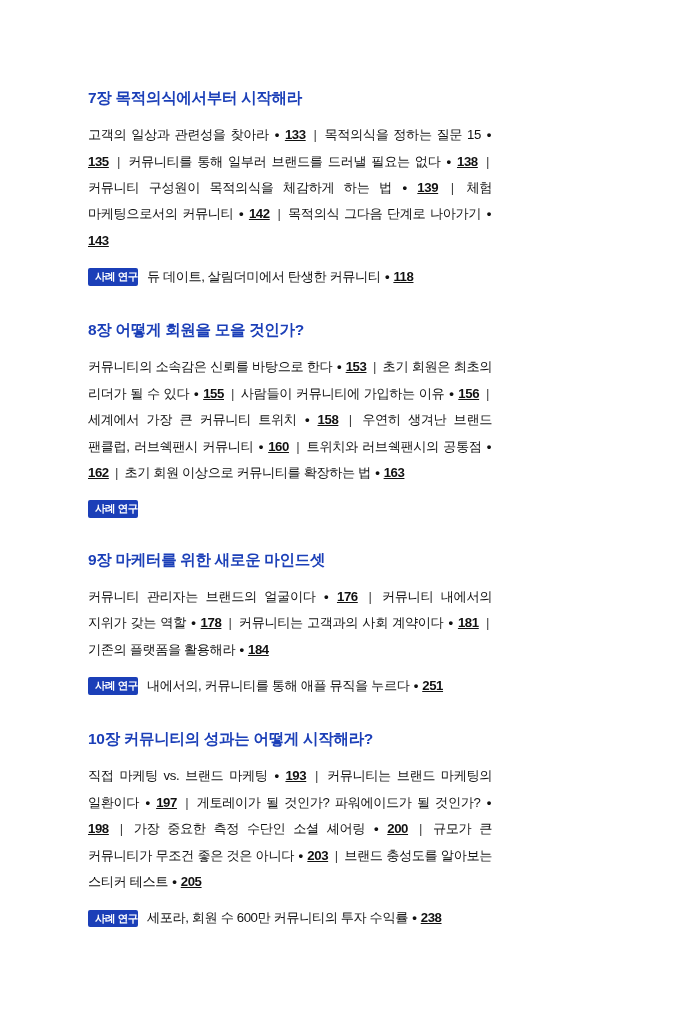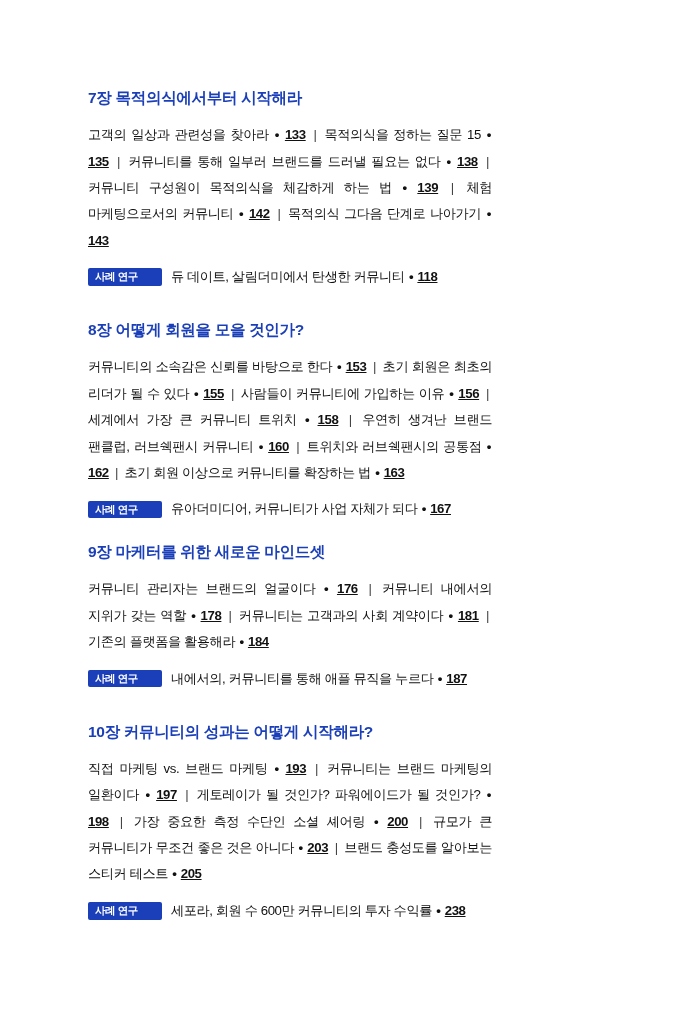--- a/index.html
+++ b/index.html
@@ -59,33 +59,33 @@
     align-items: center;
     gap: 9px;
     margin-top: 4px;
   }
   .case-badge {
     background: #1b3fb8;
     color: #ffffff;
     font-size: 10.5px;
     font-weight: bold;
     letter-spacing: -0.4px;
-    padding: 3px 24px 4px 7px;
+    padding: 3px 0 4px 7px;
     border-radius: 2px;
     white-space: nowrap;
     line-height: 1;
   }
   .case-text {
     font-size: 13.2px;
     letter-spacing: -0.4px;
     color: #111111;
     white-space: nowrap;
   }
   .gap-1 { margin-bottom: 34px; }
-  .gap-2 { margin-bottom: 24px; }
+  .gap-2 { margin-bottom: 32px; }
   .gap-3 { margin-bottom: 34px; }
 </style>
 </head>
 <body>
 
 <div class="page">
 
   <div class="chapter gap-1">
     <h2 class="chapter-title">7장 목적의식에서부터 시작해라</h2>
     <p class="toc-entries"><span>고객의 일상과 관련성을 찾아라</span><span class="dot"> • </span><span class="pg">133</span><span class="sep"> | </span><span>목적의식을 정하는 질문 15</span><span class="dot"> • </span><span class="pg">135</span><span class="sep"> | </span><span>커뮤니티를 통해 일부러 브랜드를 드러낼 필요는 없다</span><span class="dot"> • </span><span class="pg">138</span><span class="sep"> | </span><span>커뮤니티 구성원이 목적의식을 체감하게 하는 법</span><span class="dot"> • </span><span class="pg">139</span><span class="sep"> | </span><span>체험 마케팅으로서의 커뮤니티</span><span class="dot"> • </span><span class="pg">142</span><span class="sep"> | </span><span>목적의식 그다음 단계로 나아가기</span><span class="dot"> • </span><span class="pg">143</span></p>
@@ -93,30 +93,29 @@
       <span class="case-badge">사례 연구</span>
       <span class="case-text"><span>듀 데이트, 살림더미에서 탄생한 커뮤니티</span><span class="dot"> • </span><span class="pg">118</span></span>
     </div>
   </div>
 
   <div class="chapter gap-2">
     <h2 class="chapter-title">8장 어떻게 회원을 모을 것인가?</h2>
     <p class="toc-entries"><span>커뮤니티의 소속감은 신뢰를 바탕으로 한다</span><span class="dot"> • </span><span class="pg">153</span><span class="sep"> | </span><span>초기 회원은 최초의 리더가 될 수 있다</span><span class="dot"> • </span><span class="pg">155</span><span class="sep"> | </span><span>사람들이 커뮤니티에 가입하는 이유</span><span class="dot"> • </span><span class="pg">156</span><span class="sep"> | </span><span>세계에서 가장 큰 커뮤니티 트위치</span><span class="dot"> • </span><span class="pg">158</span><span class="sep"> | </span><span>우연히 생겨난 브랜드 팬클럽, 러브쉑팬시 커뮤니티</span><span class="dot"> • </span><span class="pg">160</span><span class="sep"> | </span><span>트위치와 러브쉑팬시의 공통점</span><span class="dot"> • </span><span class="pg">162</span><span class="sep"> | </span><span>초기 회원 이상으로 커뮤니티를 확장하는 법</span><span class="dot"> • </span><span class="pg">163</span></p>
     <div class="case-row">
       <span class="case-badge">사례 연구</span>
-      <span class="case-text"><span>유아더미디어, 커뮤니티가 사업 자체가 되다</span><span class="dot"> • </span><span class="pg">167</span></span>
     </div>
   </div>
 
   <div class="chapter gap-3">
     <h2 class="chapter-title">9장 마케터를 위한 새로운 마인드셋</h2>
     <p class="toc-entries"><span>커뮤니티 관리자는 브랜드의 얼굴이다</span><span class="dot"> • </span><span class="pg">176</span><span class="sep"> | </span><span>커뮤니티 내에서의 지위가 갖는 역할</span><span class="dot"> • </span><span class="pg">178</span><span class="sep"> | </span><span>커뮤니티는 고객과의 사회 계약이다</span><span class="dot"> • </span><span class="pg">181</span><span class="sep"> | </span><span>기존의 플랫폼을 활용해라</span><span class="dot"> • </span><span class="pg">184</span></p>
     <div class="case-row">
       <span class="case-badge">사례 연구</span>
-      <span class="case-text"><span>내에서의, 커뮤니티를 통해 애플 뮤직을 누르다</span><span class="dot"> • </span><span class="pg">187</span></span>
+      <span class="case-text"><span>내에서의, 커뮤니티를 통해 애플 뮤직을 누르다</span><span class="dot"> • </span><span class="pg">251</span></span>
     </div>
   </div>
 
   <div class="chapter">
     <h2 class="chapter-title">10장 커뮤니티의 성과는 어떻게 시작해라?</h2>
     <p class="toc-entries"><span>직접 마케팅 vs. 브랜드 마케팅</span><span class="dot"> • </span><span class="pg">193</span><span class="sep"> | </span><span>커뮤니티는 브랜드 마케팅의 일환이다</span><span class="dot"> • </span><span class="pg">197</span><span class="sep"> | </span><span>게토레이가 될 것인가? 파워에이드가 될 것인가?</span><span class="dot"> • </span><span class="pg">198</span><span class="sep"> | </span><span>가장 중요한 측정 수단인 소셜 셰어링</span><span class="dot"> • </span><span class="pg">200</span><span class="sep"> | </span><span>규모가 큰 커뮤니티가 무조건 좋은 것은 아니다</span><span class="dot"> • </span><span class="pg">203</span><span class="sep"> | </span><span>브랜드 충성도를 알아보는 스티커 테스트</span><span class="dot"> • </span><span class="pg">205</span></p>
     <div class="case-row">
       <span class="case-badge">사례 연구</span>
       <span class="case-text"><span>세포라, 회원 수 600만 커뮤니티의 투자 수익률</span><span class="dot"> • </span><span class="pg">238</span></span>
     </div>

